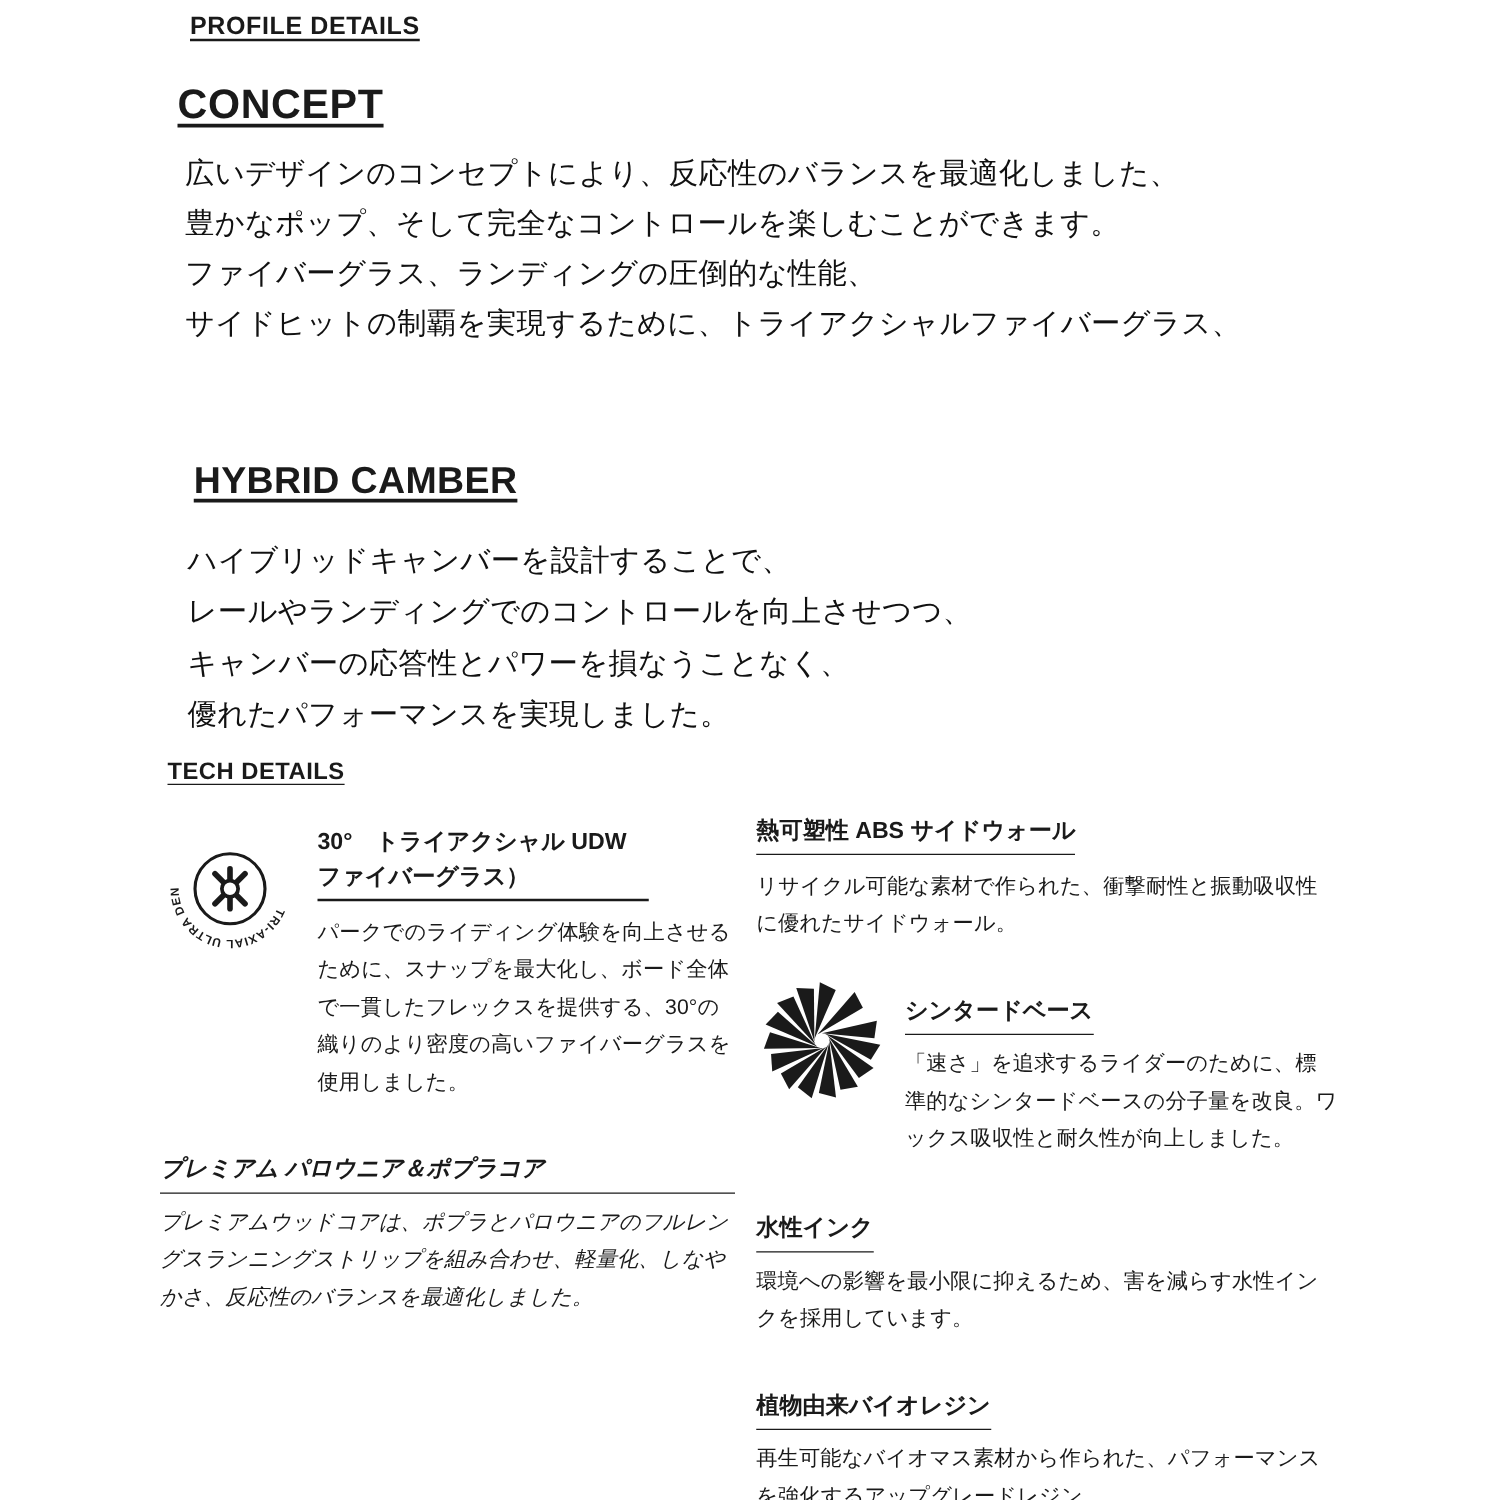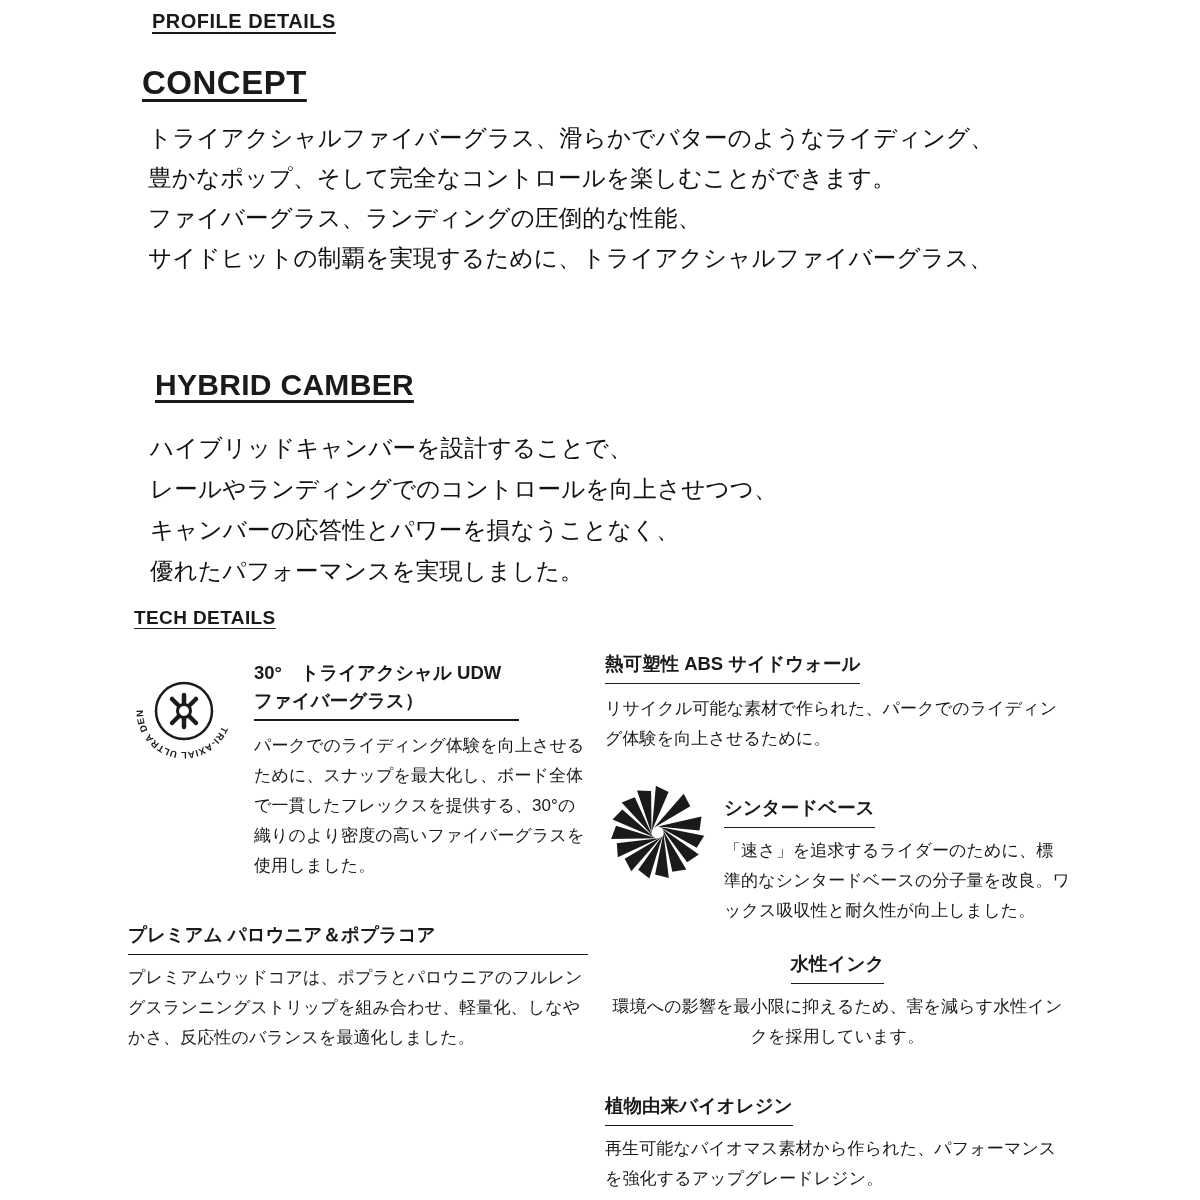--- a/index.html
+++ b/index.html
@@ -148,38 +148,38 @@
     height: 1.5px;
     background: #1a1a1a;
     margin: 4px 0 10px 0;
   }
 
   
   #block-sintered { margin-top: 26px; }
   #block-sintered .icon-slot { width: 105px; height: 105px; }
   #block-sintered .item-body { padding-top: 14px; }
 
-  #block-premium-core { margin-top: 40px; }
+  #block-premium-core { margin-top: 40px; font-style: italic; }
   #block-abs .tech-title { margin-bottom: 10px; }
-  #block-waterink { margin-top: 24px; text-align: center; }
+  #block-waterink { margin-top: 42px; }
   #block-bioresin { margin-top: 40px; }
 
   svg { display: block; }
 </style>
 </head>
 <body>
 
 <div class="page">
 
   <div class="profile-details">PROFILE DETAILS</div>
 
   <div class="h-concept">CONCEPT</div>
 
   <div class="concept-body">
-    <div>トライアクシャルファイバーグラス、滑らかでバターのようなライディング、</div>
+    <div>広いデザインのコンセプトにより、反応性のバランスを最適化しました、</div>
     <div>豊かなポップ、そして完全なコントロールを楽しむことができます。</div>
     <div>ファイバーグラス、ランディングの圧倒的な性能、</div>
     <div>サイドヒットの制覇を実現するために、トライアクシャルファイバーグラス、</div>
   </div>
 
   <div class="h-hybrid">HYBRID CAMBER</div>
 
   <div class="hybrid-body">
     <div>ハイブリッドキャンバーを設計することで、</div>
     <div>レールやランディングでのコントロールを向上させつつ、</div>
@@ -222,21 +222,21 @@
       <div class="tech-title wide">プレミアム パロウニア＆ポプラコア</div>
       <div class="tech-text">プレミアムウッドコアは、ポプラとパロウニアのフルレングスランニングストリップを組み合わせ、軽量化、しなやかさ、反応性のバランスを最適化しました。</div>
     </div>
 
   </div>
 
   <div class="col-right">
 
     <div class="tech-block" id="block-abs">
       <div class="tech-title">熱可塑性 ABS サイドウォール</div>
-      <div class="tech-text">リサイクル可能な素材で作られた、パークでのライディング体験を向上させるために。</div>
+      <div class="tech-text">リサイクル可能な素材で作られた、衝撃耐性と振動吸収性に優れたサイドウォール。</div>
     </div>
 
     <div class="tech-block item-with-icon" id="block-sintered">
       <div class="icon-slot">
         <svg width="105" height="105" viewBox="0 0 105 105">
           <g fill="#1a1a1a">
             <g transform="translate(52.5,52.5)">
               <g transform="rotate(0)">
                   <path d="M0,-6 L44,-16 L42,-2 Z"></path>
                 </g>

